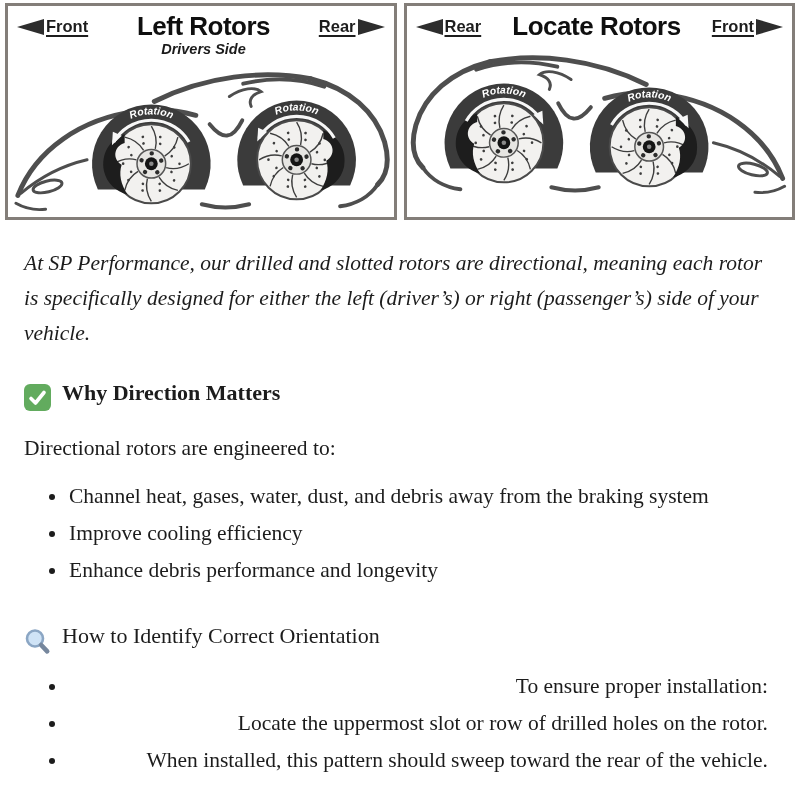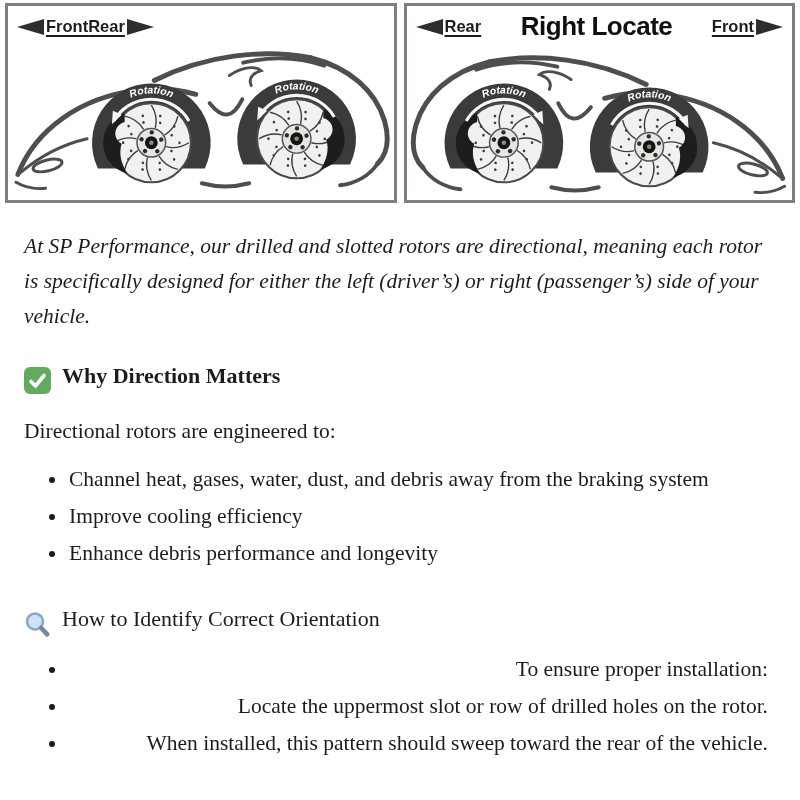--- a/index.html
+++ b/index.html
@@ -87,20 +87,24 @@
 </svg>
 
 <div class="diagram-row">
 
   <div class="panel">
     <div class="panel-header">
       <span class="dir-label">
         <span class="tri tri-left"></span>
         <span class="dir-text">Front</span>
       </span>
+      <span class="panel-title-wrap">
+        <div class="panel-title">Left Rotors</div>
+        <div class="panel-sub">Drivers Side</div>
+      </span>
       <span class="dir-label">
         <span class="dir-text">Rear</span>
         <span class="tri tri-right"></span>
       </span>
     </div>
     <svg class="car-svg" viewBox="0 0 390 162">
       <use href="#carBody"></use>
       <g transform="translate(145,108)">
         <use href="#wheelD"></use>
           <use href="#calD"></use>
@@ -128,21 +132,21 @@
     </svg>
   </div>
 
   <div class="panel">
     <div class="panel-header">
       <span class="dir-label">
         <span class="tri tri-left"></span>
         <span class="dir-text">Rear</span>
       </span>
       <span class="panel-title-wrap">
-        <div class="panel-title">Right Locate</div>
+        <div class="panel-title">Locate Rotors</div>
       </span>
       <span class="dir-label">
         <span class="dir-text">Front</span>
         <span class="tri tri-right"></span>
       </span>
     </div>
     <svg class="car-svg" viewBox="0 0 390 162">
       <g transform="translate(390,0) scale(-1,1)">
         <use href="#carBody"></use>
         <g transform="translate(145,108)">

